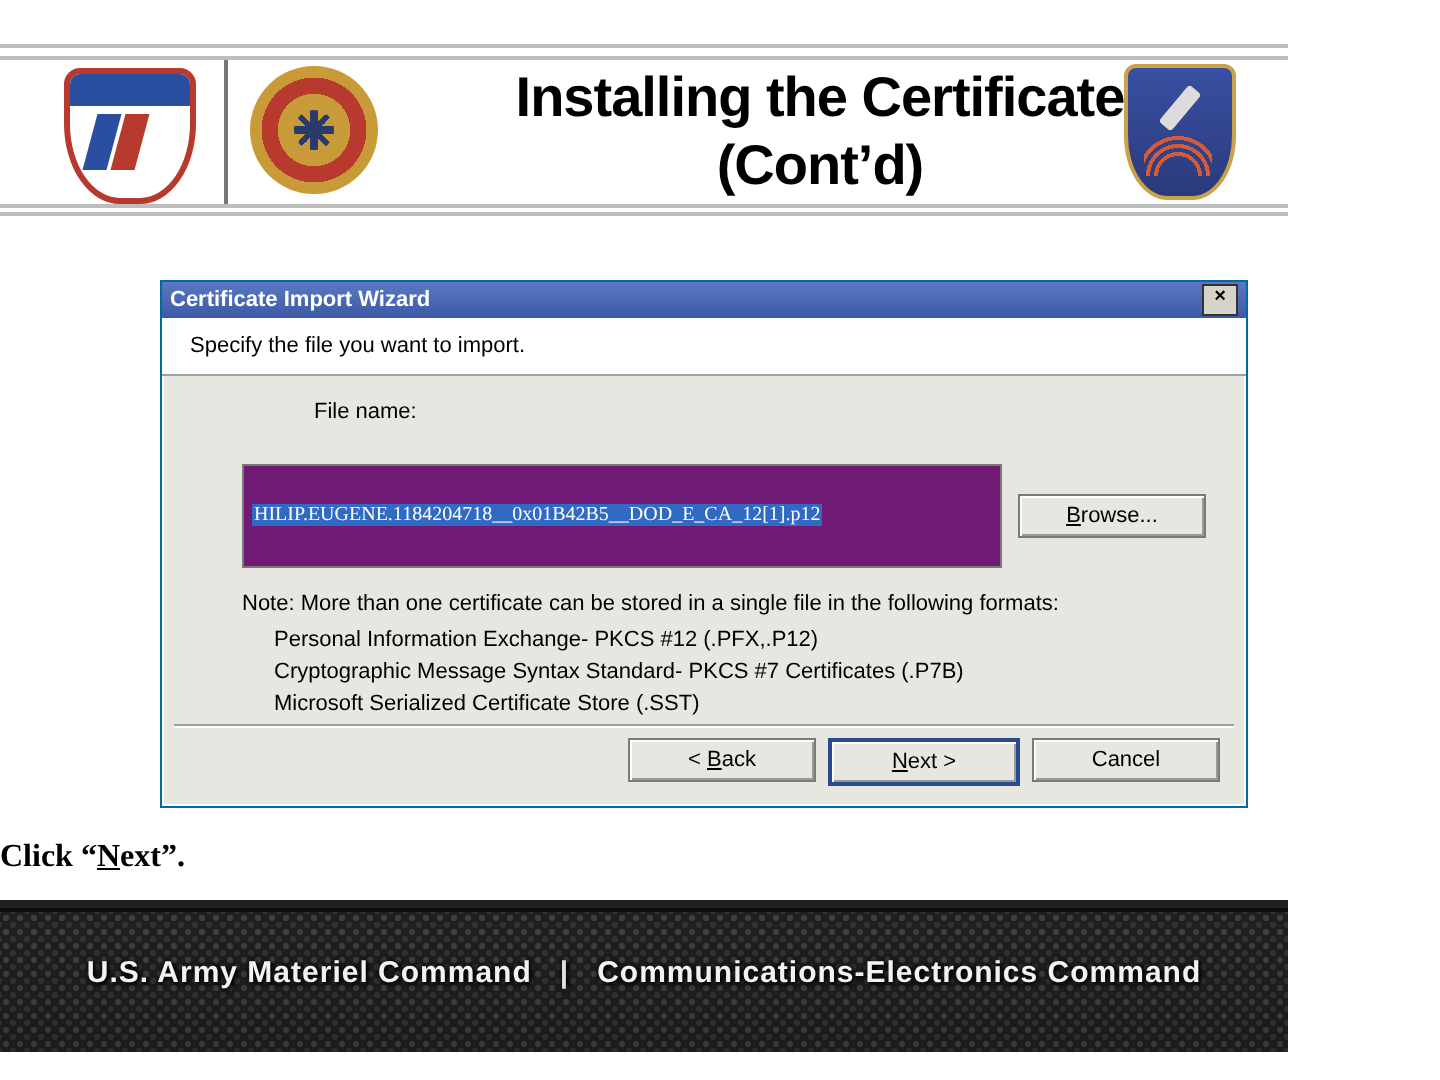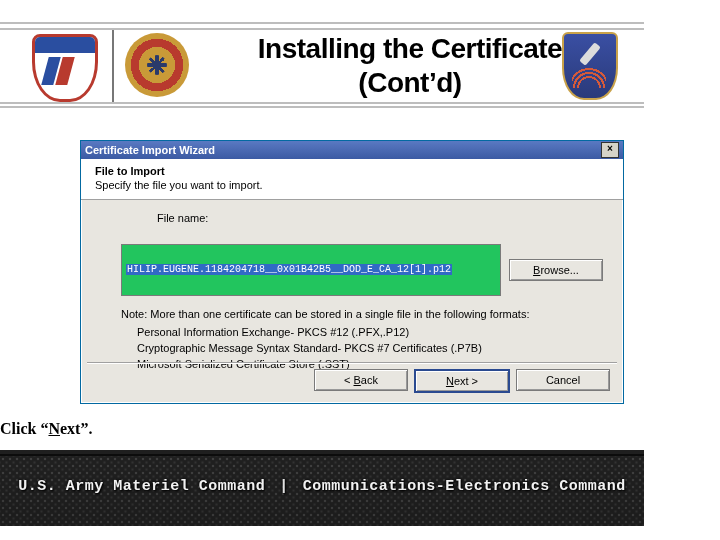--- a/index.html
+++ b/index.html
@@ -167,25 +167,25 @@
   .wiz-head-sub { font-size: 11px; margin-top: 2px; }
   .wiz-body {
     padding: 12px 20px 6px 40px;
     font-size: 11px;
   }
   .field-label { margin-bottom: 20px; padding-left: 36px; }
   .field-row { display: flex; gap: 8px; align-items: center; margin-bottom: 12px; }
   .wiz-input {
     flex: 1;
     height: 18px;
-    background: #22c55e;
+    background: #701a75;
     border: 1px solid #7a7a7a;
     font-size: 10px;
     padding: 16px 4px;
-    font-family: Liberation Mono, monospace;
+    font-family: Liberation Serif, serif;
     line-height: 18px;
     overflow: hidden;
     white-space: nowrap;
   }
   .wiz-input .hl {
     background: #316ac5;
     color: #fff;
     padding: 0 1px;
   }
   .wiz-btn {
@@ -254,21 +254,20 @@
     top: 478px;
     left: 0; right: 0;
     display: flex;
     justify-content: center;
     gap: 14px;
     font-size: 15px;
     font-weight: bold;
     color: #f2f2f2;
     text-shadow: 0 0 3px #000, 1px 1px 2px #000;
     letter-spacing: 0.5px;
-    font-family: Liberation Mono, monospace;
   }
   .footer-text .sep { color: #e0e0e0; }
 </style>
 </head>
 <body>
 
 <div class="slide">
 
   <div class="top-rule r1"></div>
   <div class="top-rule r2"></div>
@@ -291,21 +290,20 @@
     <span>Installing the Certificate</span><br>
     <span>(Cont’d)</span>
   </div>
 
   <div class="wizard">
     <div class="wiz-titlebar">
       <span>Certificate Import Wizard</span>
       <span class="wiz-close">×</span>
     </div>
     <div class="wiz-head">
-      <div class="wiz-head-title">File to Import</div>
       <div class="wiz-head-sub">Specify the file you want to import.</div>
     </div>
     <div class="wiz-body">
       <div class="field-label">File name:</div>
       <div class="field-row">
         <div class="wiz-input">
           <span class="hl">HILIP.EUGENE.1184204718__0x01B42B5__DOD_E_CA_12[1].p12</span>
         </div>
         <div class="wiz-btn">
           <span><span class="u">B</span><span>rowse...</span></span>

